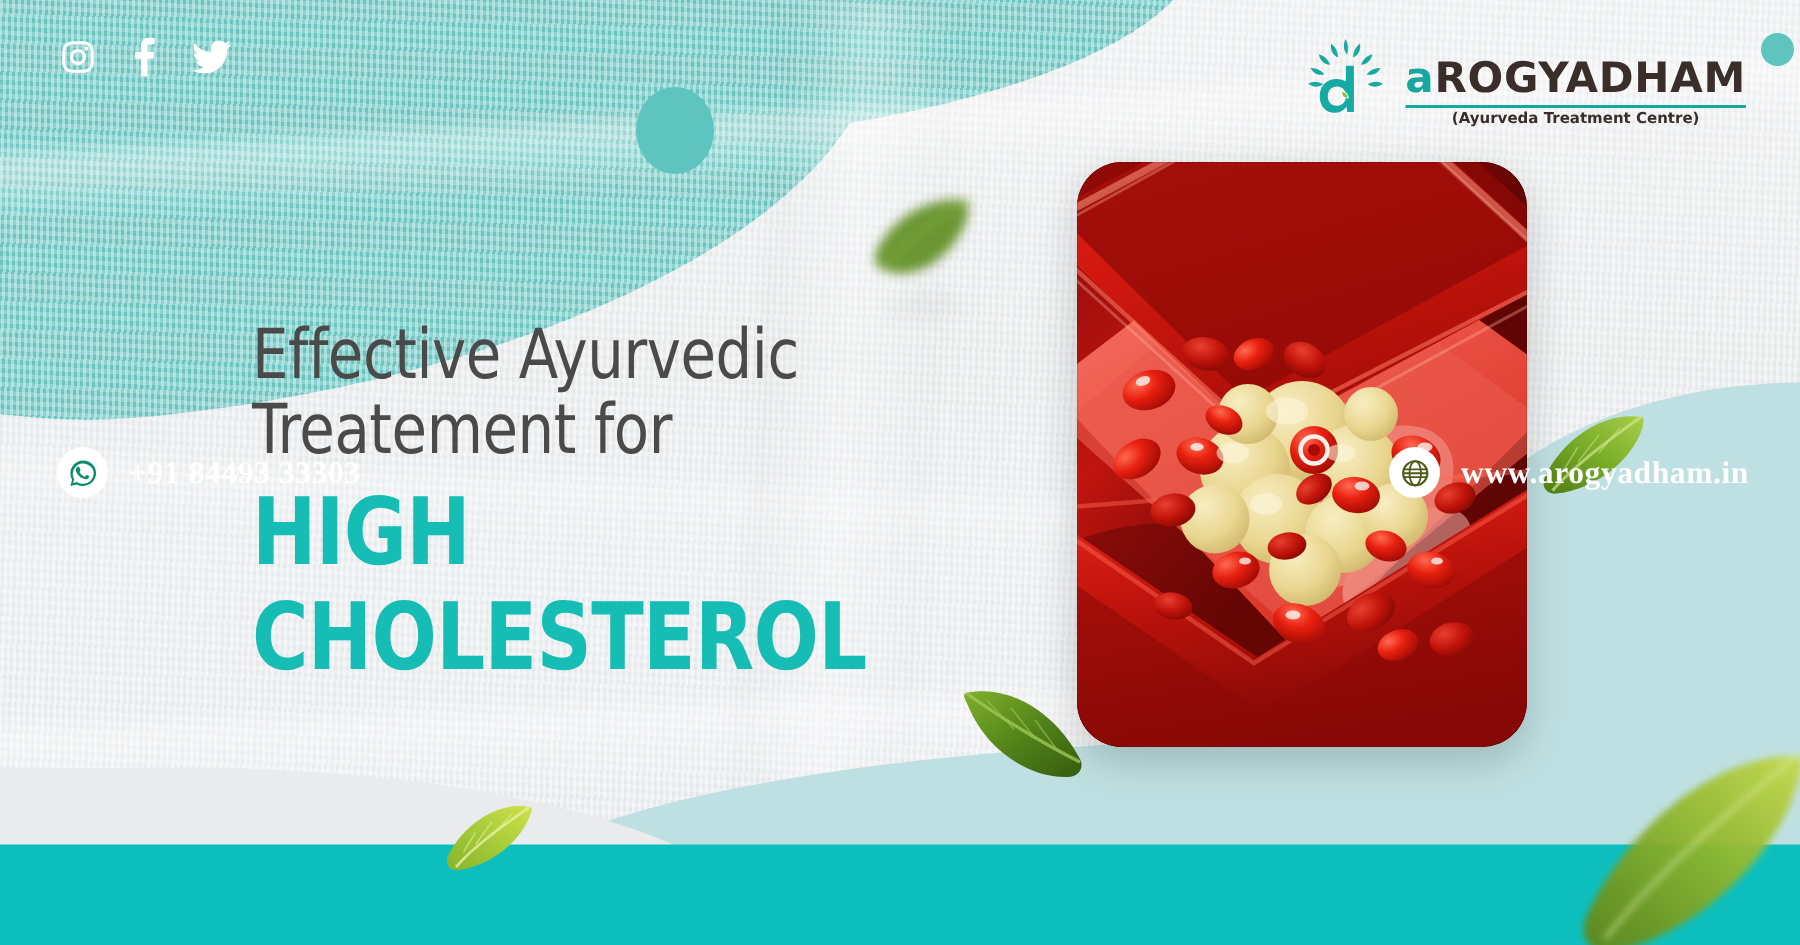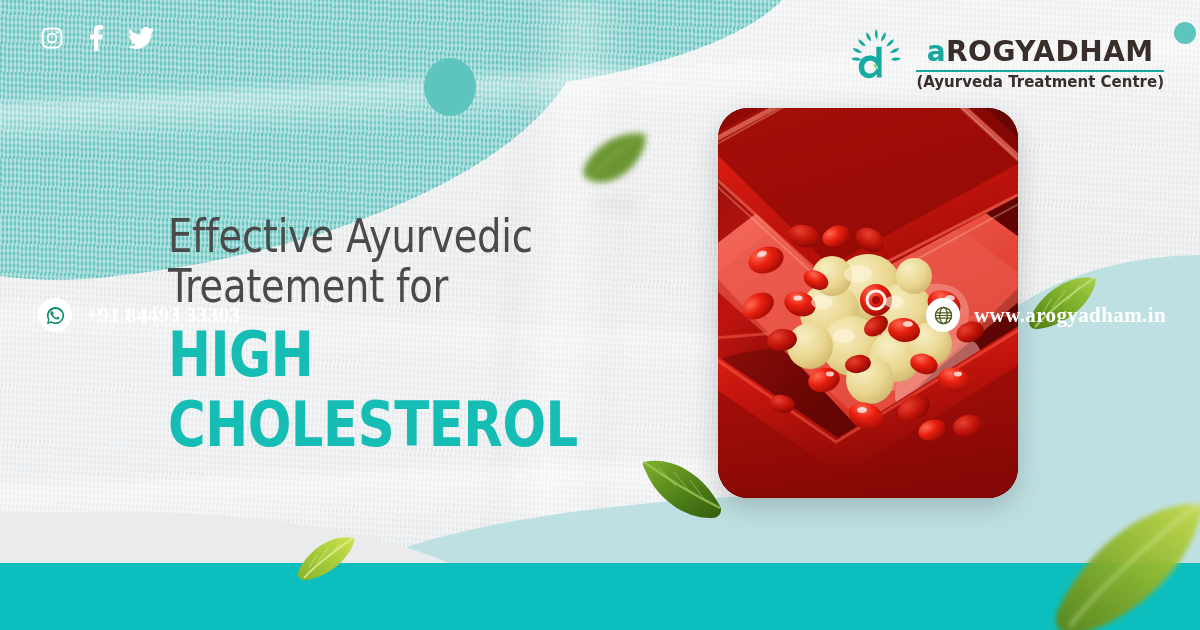--- a/index.html
+++ b/index.html
@@ -133,21 +133,21 @@
     color:#3a2e2b;
     margin-top:16px;
   }
   .logo-word .lw-a { color:#16a79f; }
   .logo-rule {
     width:100%; height:1.5px; background:#16a79f;
     margin:4px 0 3px;
   }
   .logo-sub {
     font-family:"DejaVu Sans", sans-serif;
-    font-size:15px; font-weight:bold;
+    font-size:10px; font-weight:bold;
     color:#3a2e2b; line-height:1; white-space:nowrap;
   }
 
   
   .headline {
     position:absolute; left:168px; top:212px;
     z-index:7; width:560px;
   }
   .headline-line {
     font-family:"Liberation Sans Narrow","DejaVu Sans Condensed","Liberation Sans",sans-serif;

